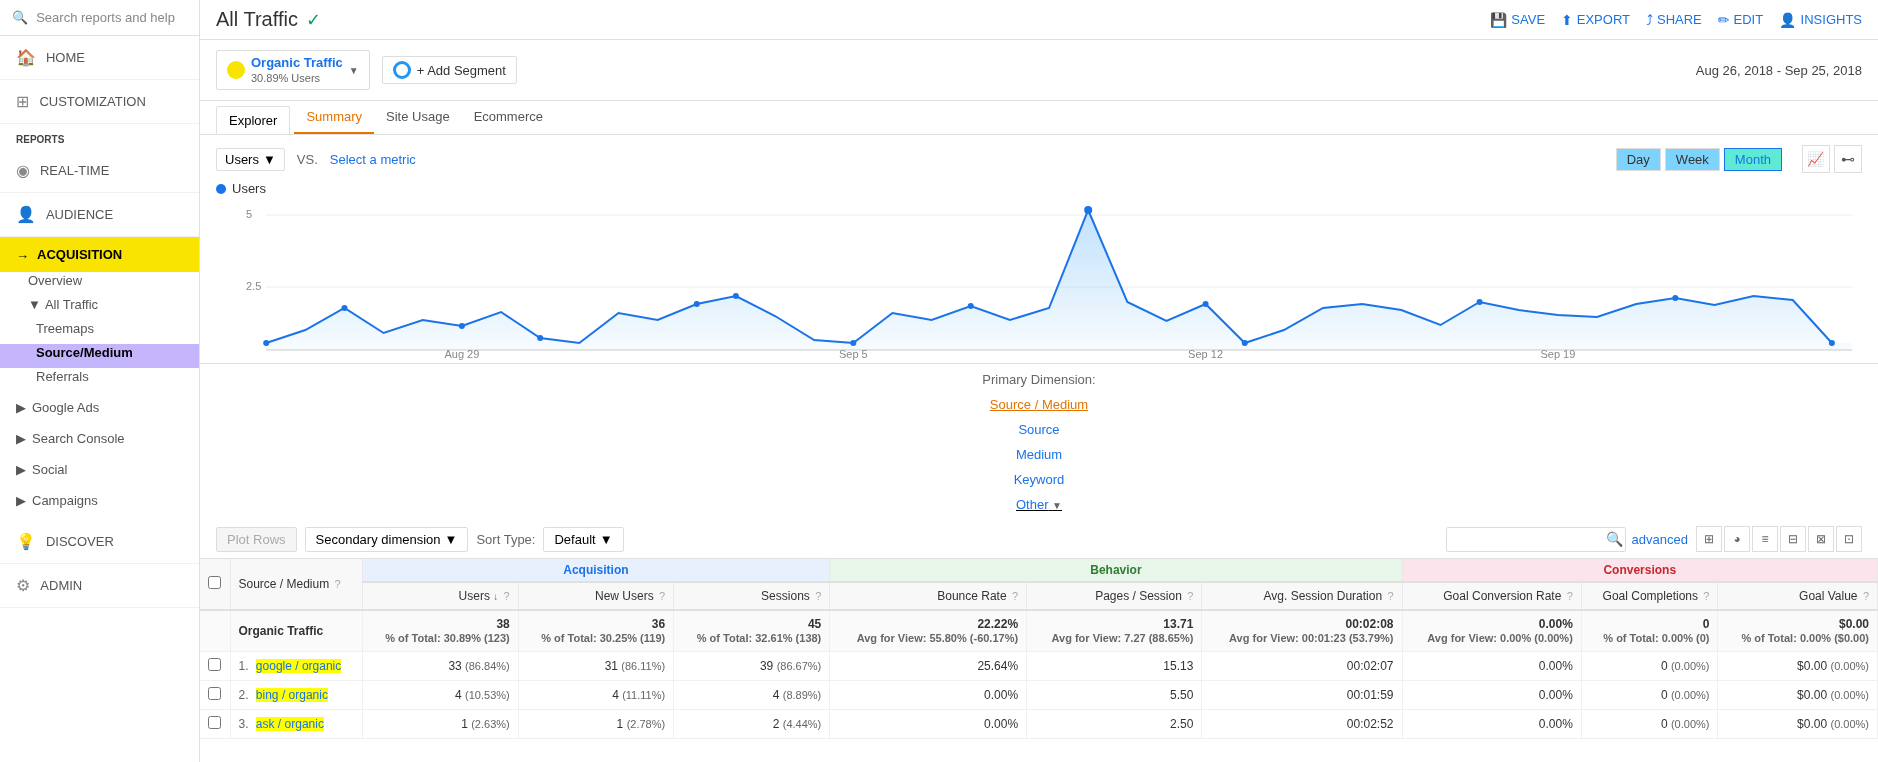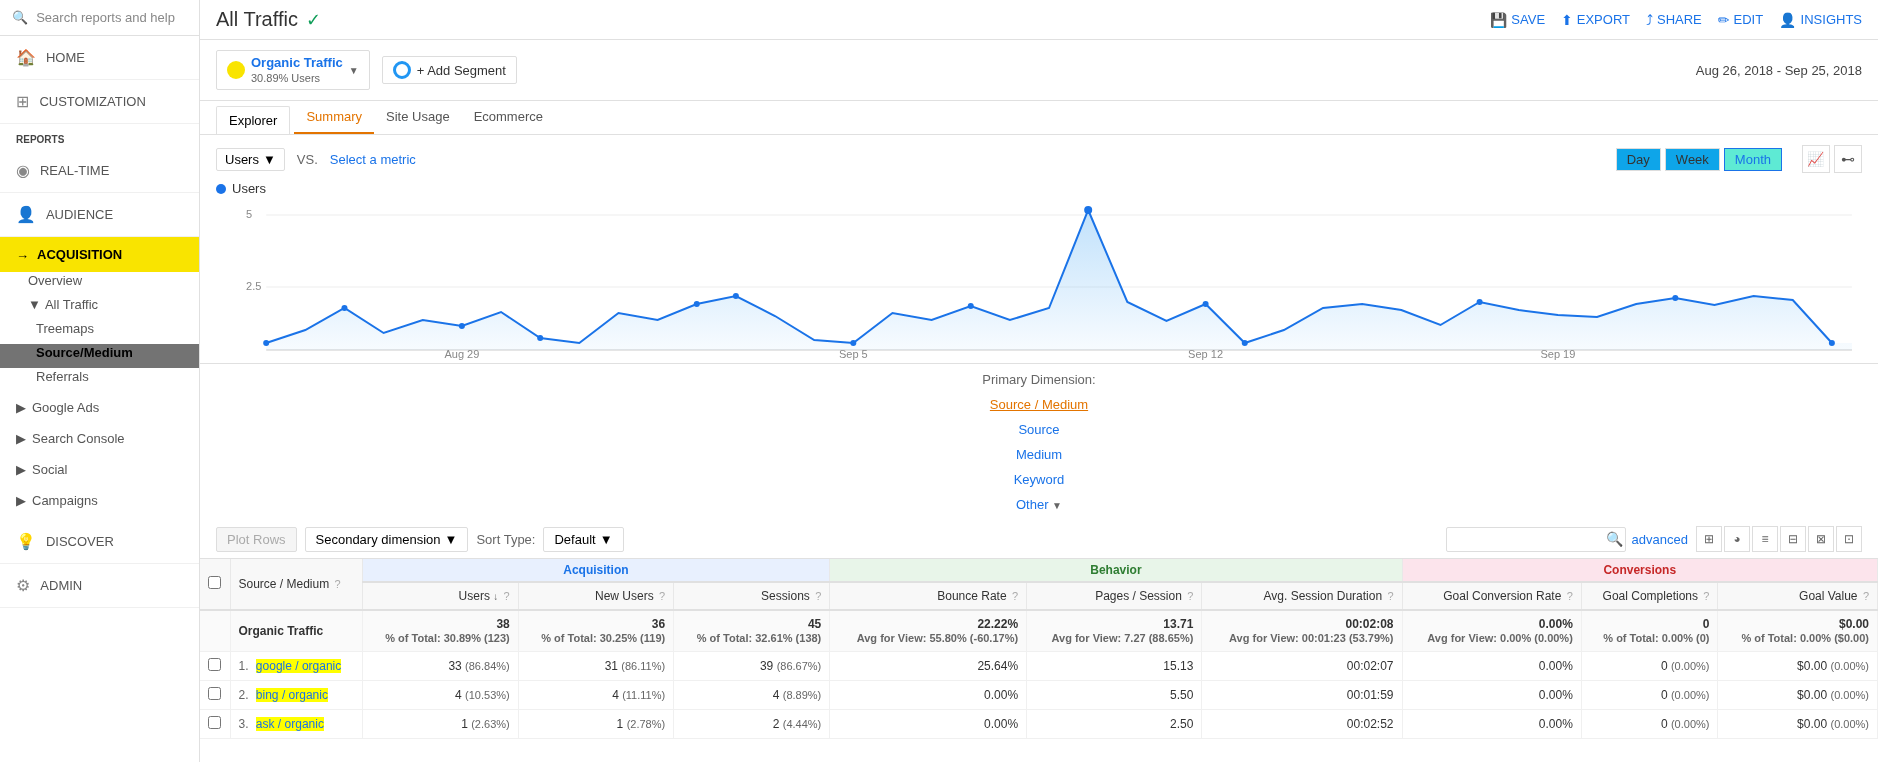--- a/index.html
+++ b/index.html
@@ -44,21 +44,21 @@
       font-weight: bold;
       text-transform: uppercase;
     }
     .sidebar-sub-item {
       padding: 1px 16px 8px 28px;
       font-size: 13px;
       color: #555;
       cursor: pointer;
     }
     .sidebar-sub-item.active-yellow {
-      background: #737373;
+      background: #c4b5fd;
       font-weight: bold;
       color: #000;
     }
     .sidebar-sub-item.active-indent {
       padding-left: 36px;
     }
     .sidebar-group-header {
       display: flex;
       align-items: center;
       gap: 6px;
@@ -236,21 +236,21 @@
       margin-left: auto;
       display: flex;
       align-items: center;
       gap: 4px;
     }
     .period-btn {
       padding: 3px 10px;
       border: 1px solid #ddd;
       font-size: 13px;
       cursor: pointer;
-      background: #0ea5e9;
+      background: #7dd3fc;
       color: #333;
     }
     .period-btn.active {
       background: #5eead4;
       color: #1a73e8;
       border-color: #1a73e8;
     }
     .chart-type-btns {
       display: flex;
       gap: 4px;
@@ -621,21 +621,21 @@
       </svg>
     </div>
   </div>
 
   <div class="table-controls">
     <span class="dim-label">Primary Dimension:</span>
     <span class="dim-link active">Source / Medium</span>
     <span class="dim-link">Source</span>
     <span class="dim-link">Medium</span>
     <span class="dim-link">Keyword</span>
-    <div style="position:relative;display:inline-block;">
+    <div style="position:relative;display:inline-block;text-decoration:underline;">
       <span class="dim-link">Other</span>
       <span style="font-size:10px;color:#666;">▼</span>
     </div>
   </div>
 
   <div class="table-actions">
     <button class="plot-rows-btn">Plot Rows</button>
     <div class="dropdown-btn">
       <span>Secondary dimension</span>
       <span>▼</span>

